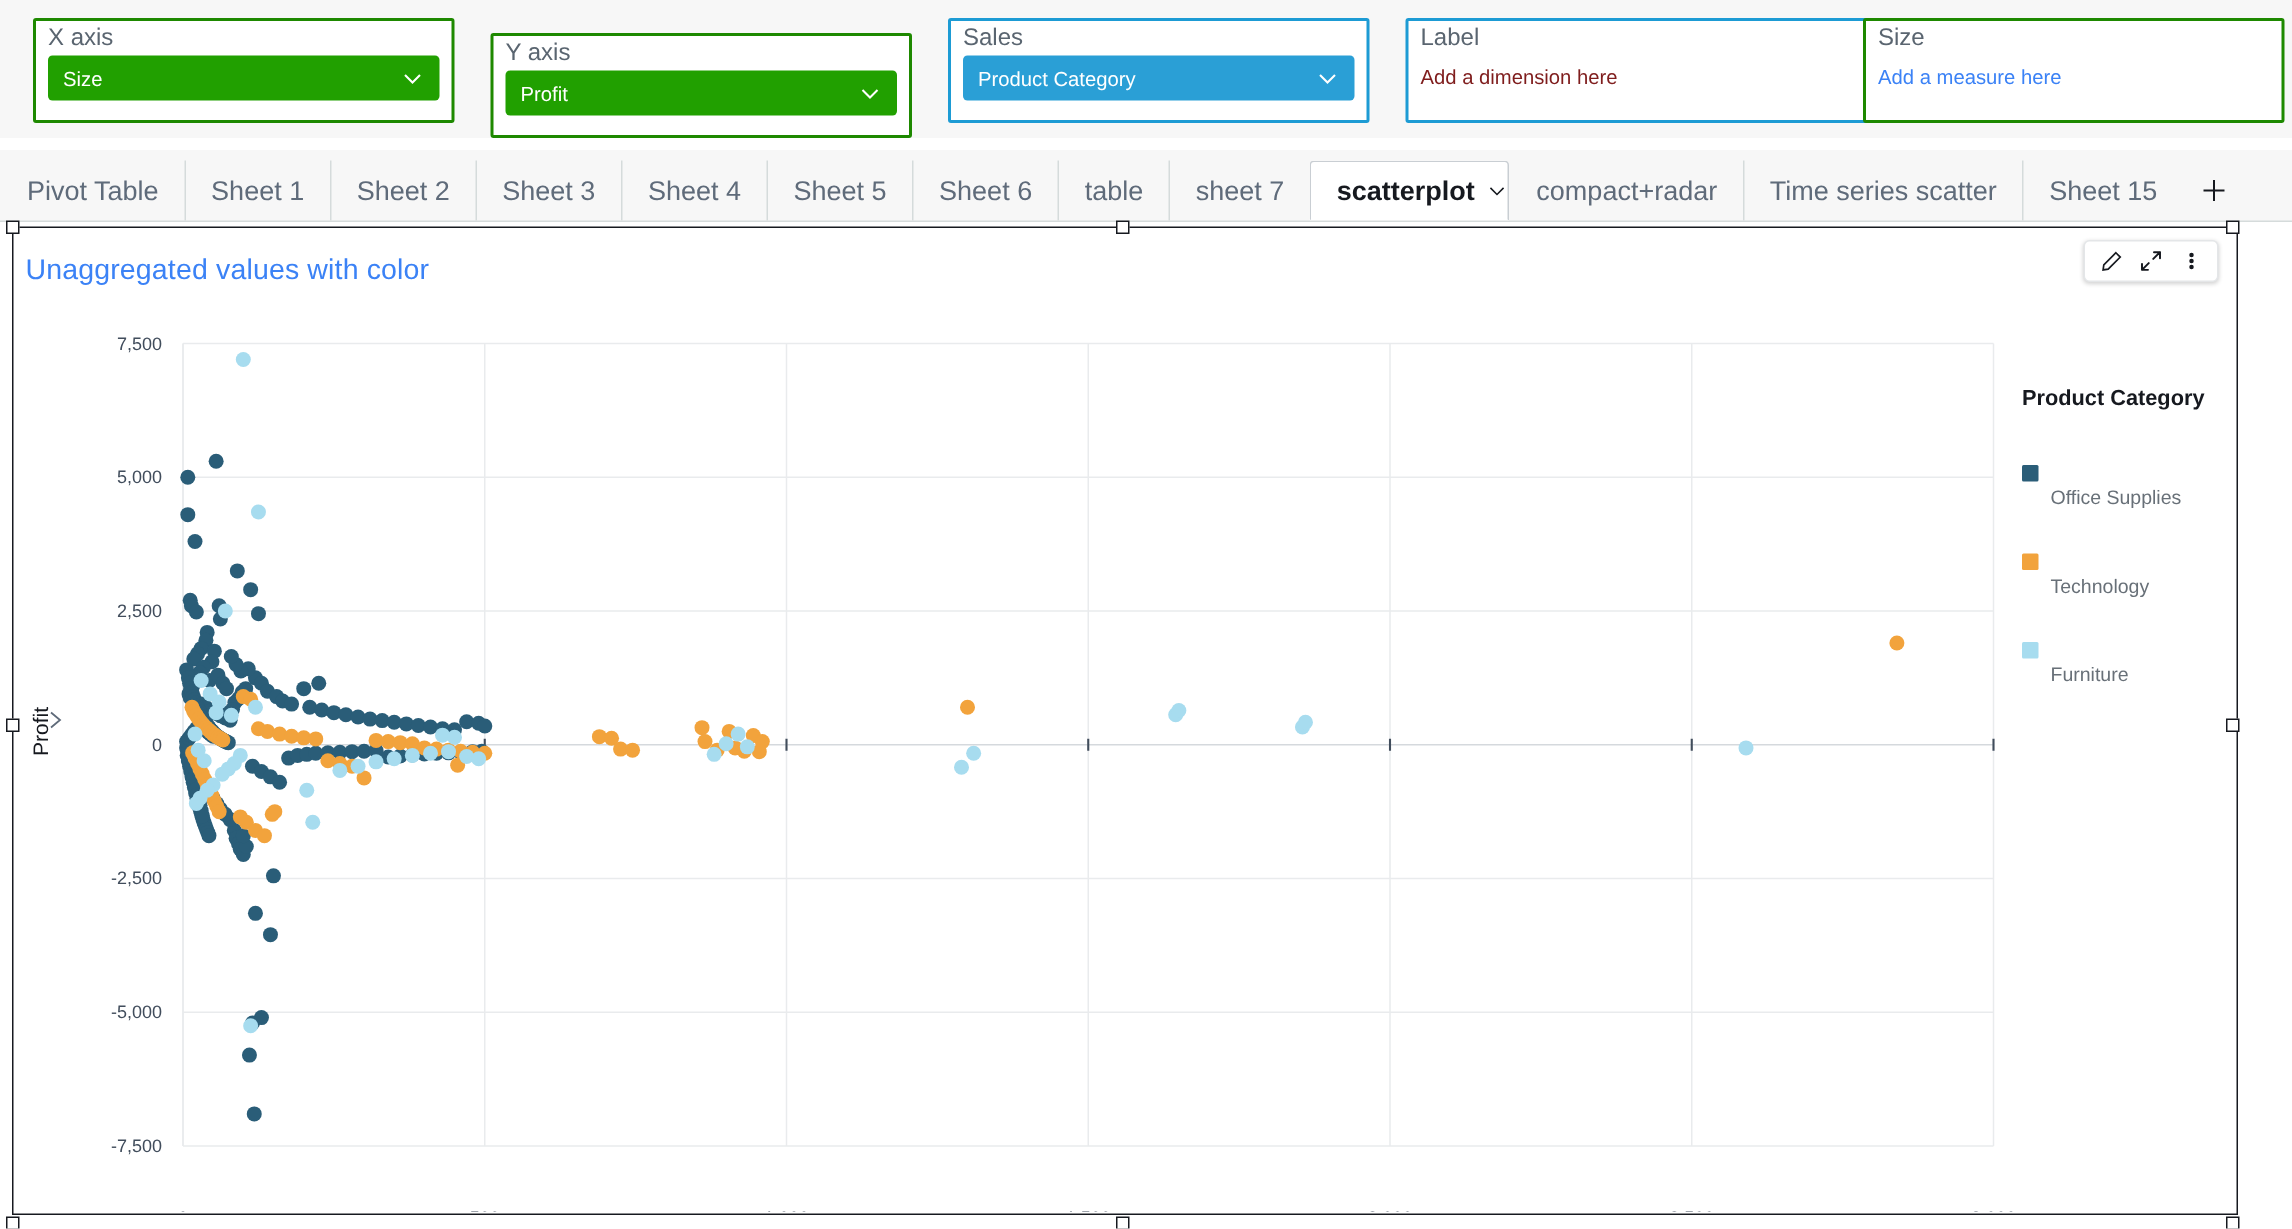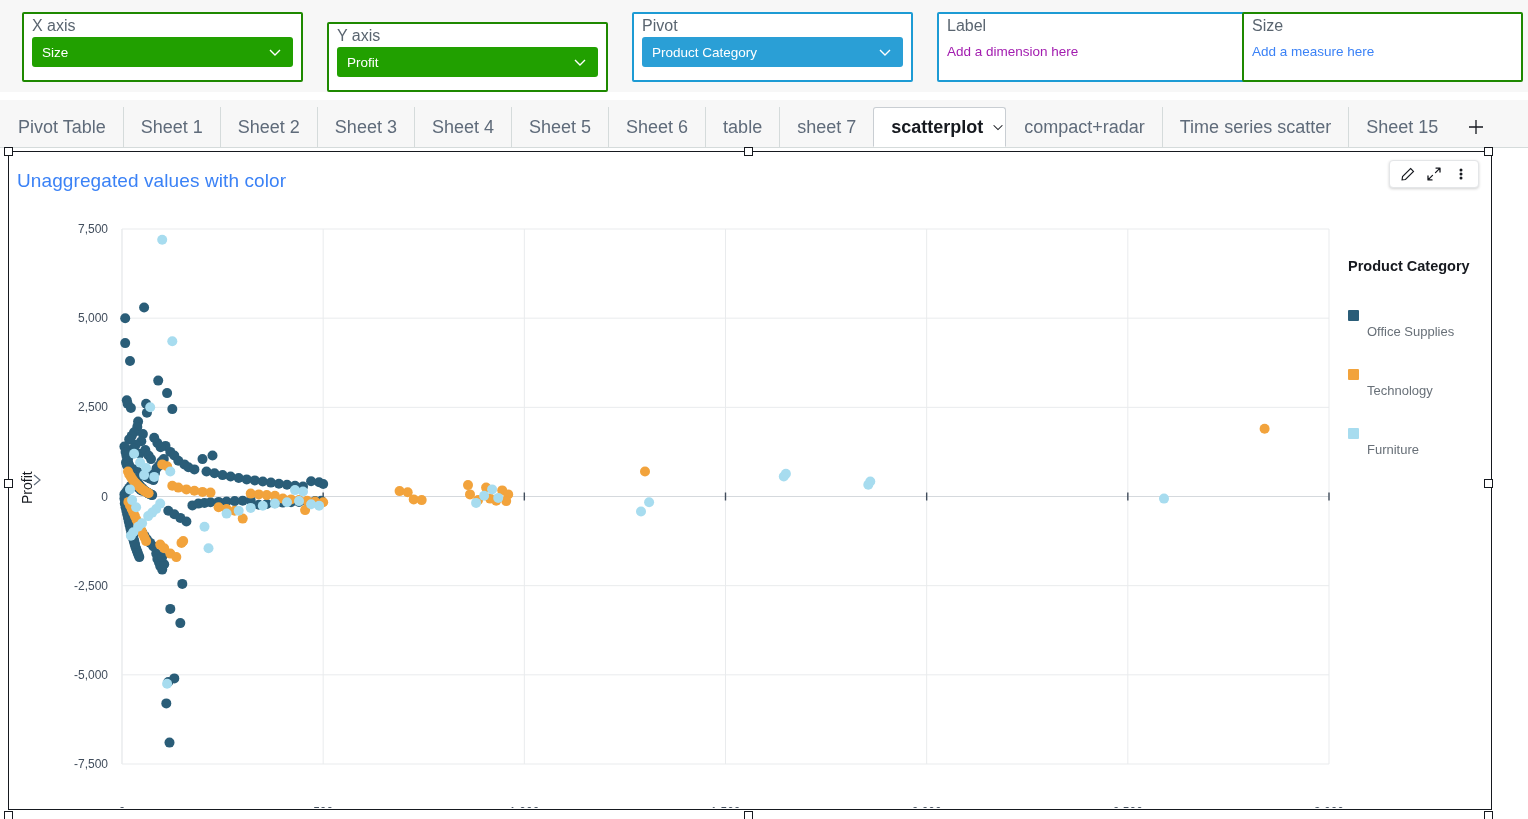--- a/index.html
+++ b/index.html
@@ -40,21 +40,21 @@
     display:flex;align-items:center;
     padding:0 10px;
     color:#ffffff;font-size:13.5px;
     justify-content:space-between;
   }
   .pill.blue{background:#2a9fd6;}
   .pill .chev{
     width:16px;height:16px;flex:0 0 16px;
   }
   .placeholder{
-    font-size:13.5px;color:#a21caf;line-height:30px;
+    font-size:13.5px;color:#7f1d1d;line-height:30px;
   }
   .placeholder.green{color:#3b82f6;}
 
   
   #tabbar{
     position:absolute;left:0;top:100px;width:1528px;height:48px;
     background:#f7f7f7;
     border-bottom:1px solid #d5dbdb;
     box-sizing:border-box;
   }
@@ -183,21 +183,21 @@
     <div class="well" style="position: absolute; left: 327px; width: 281px; top: 16px;">
       <div class="well-label">Y axis</div>
       <div class="pill">
         <span>Profit</span>
         <svg class="chev" viewBox="0 0 16 16">
           <path d="M3 6l5 5 5-5" fill="none" stroke="#ffffff" stroke-width="1.4"></path>
         </svg>
       </div>
     </div>
     <div class="well blue" style="position: absolute; left: 632px; width: 281px; top: 6px;">
-      <div class="well-label">Pivot</div>
+      <div class="well-label">Sales</div>
       <div class="pill blue">
         <span>Product Category</span>
         <svg class="chev" viewBox="0 0 16 16">
           <path d="M3 6l5 5 5-5" fill="none" stroke="#ffffff" stroke-width="1.4"></path>
         </svg>
       </div>
     </div>
     <div class="well blue" style="position: absolute; left: 937px; width: 338px; top: 6px;">
       <div class="well-label">Label</div>
       <div class="placeholder">Add a dimension here</div>

